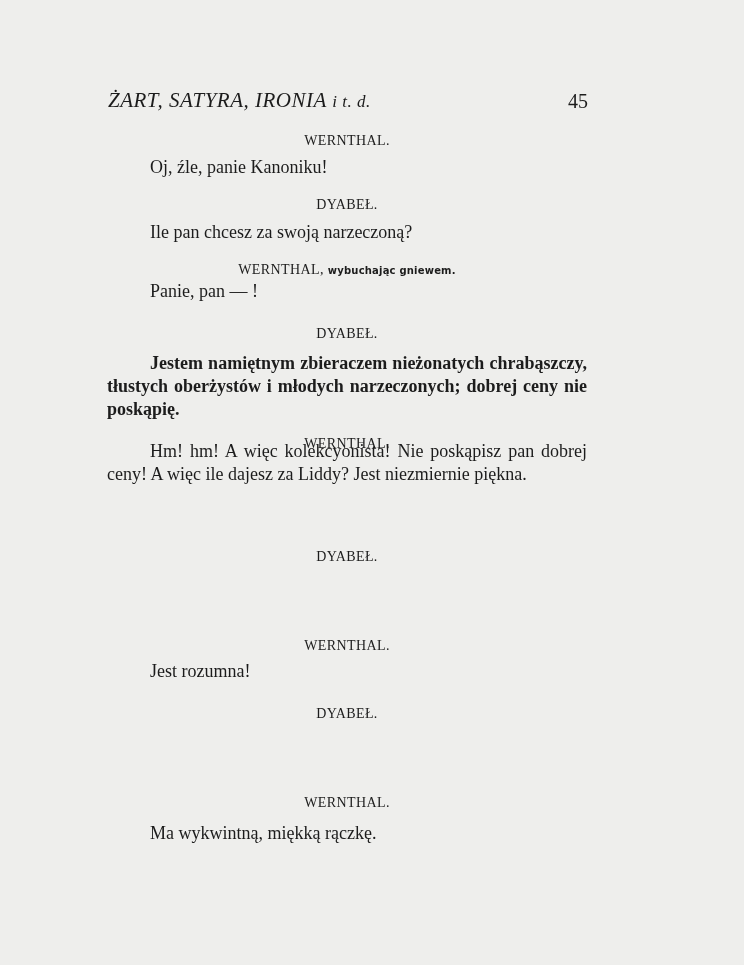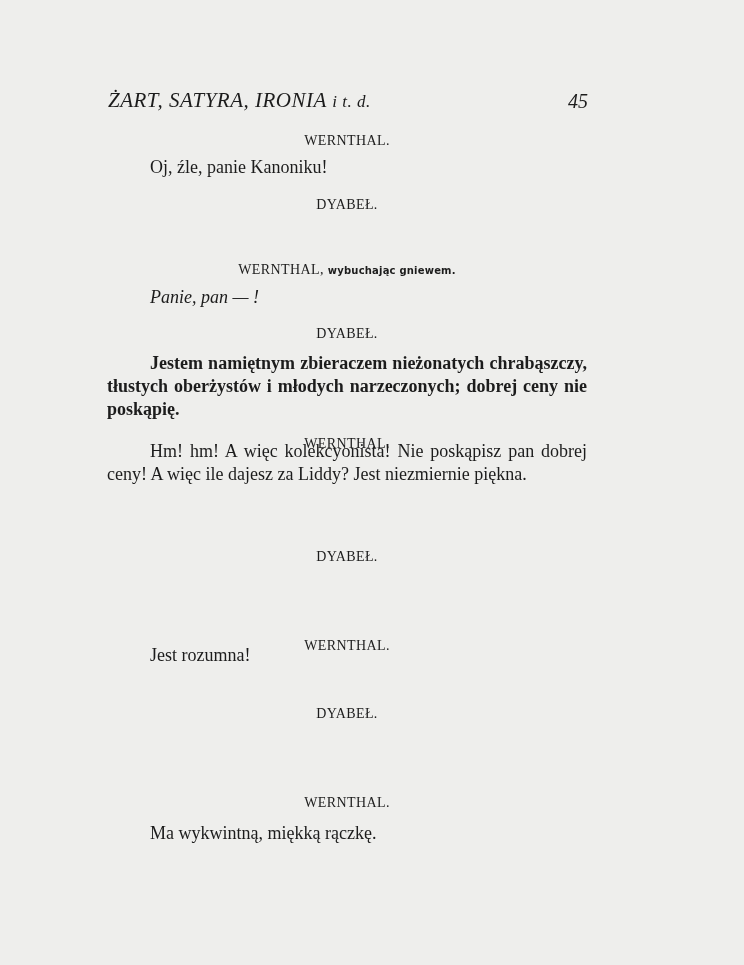--- a/index.html
+++ b/index.html
@@ -35,21 +35,20 @@
     font-size: 21px;
     letter-spacing: 0.5px;
   }
   .running-title .small {
     font-size: 17px;
   }
   .page-number {
     position: absolute;
     right: 0;
     top: 2px;
-    font-style: italic;
     font-size: 20px;
     text-align: right;
   }
   .speaker {
     position: absolute;
     left: 107px;
     width: 480px;
     text-align: center;
     font-size: 14px;
     letter-spacing: 0.4px;
@@ -84,45 +83,46 @@
   </div>
 
   <div class="speaker" style="top:133px;">
     <span>WERNTHAL.</span>
   </div>
   <div class="speech" style="top:156px;">Oj, źle, panie Kanoniku!</div>
 
   <div class="speaker" style="top:197px;">
     <span>DYABEŁ.</span>
   </div>
+  <div class="speech" style="top:221px;">Ile pan chcesz za swoją narzeczoną?</div>
 
   <div class="speaker" style="top:262px;text-align:center;">
     <span>WERNTHAL,</span>
     <span class="direction">wybuchając gniewem.</span>
   </div>
-  <div class="speech" style="top:286px;font-style:italic;">Panie, pan — !</div>
+  <div class="speech" style="top:280px;">Panie, pan — !</div>
 
   <div class="speaker" style="top:326px;">
     <span>DYABEŁ.</span>
   </div>
   <div class="speech noindent-last" style="top:352px;font-weight:bold;">Jestem namiętnym zbieraczem nieżonatych chrabąszczy, tłustych oberżystów i młodych narzeczonych; dobrej ceny nie poskąpię.</div>
 
   <div class="speaker" style="top:436px;">
     <span>WERNTHAL.</span>
   </div>
   <div class="speech noindent-last" style="top:440px;">Hm! hm! A więc kolekcyonista! Nie poskąpisz pan dobrej ceny! A więc ile dajesz za Liddy? Jest niezmiernie piękna.</div>
 
   <div class="speaker" style="top:549px;">
     <span>DYABEŁ.</span>
   </div>
 
   <div class="speaker" style="top:638px;">
     <span>WERNTHAL.</span>
   </div>
-  <div class="speech" style="top:644px;">Jest rozumna!</div>
+  <div class="speech" style="top:660px;">Jest rozumna!</div>
 
   <div class="speaker" style="top:706px;">
     <span>DYABEŁ.</span>
   </div>
 
   <div class="speaker" style="top:795px;">
     <span>WERNTHAL.</span>
   </div>
   <div class="speech" style="top:822px;">Ma wykwintną, miękką rączkę.</div>
 

